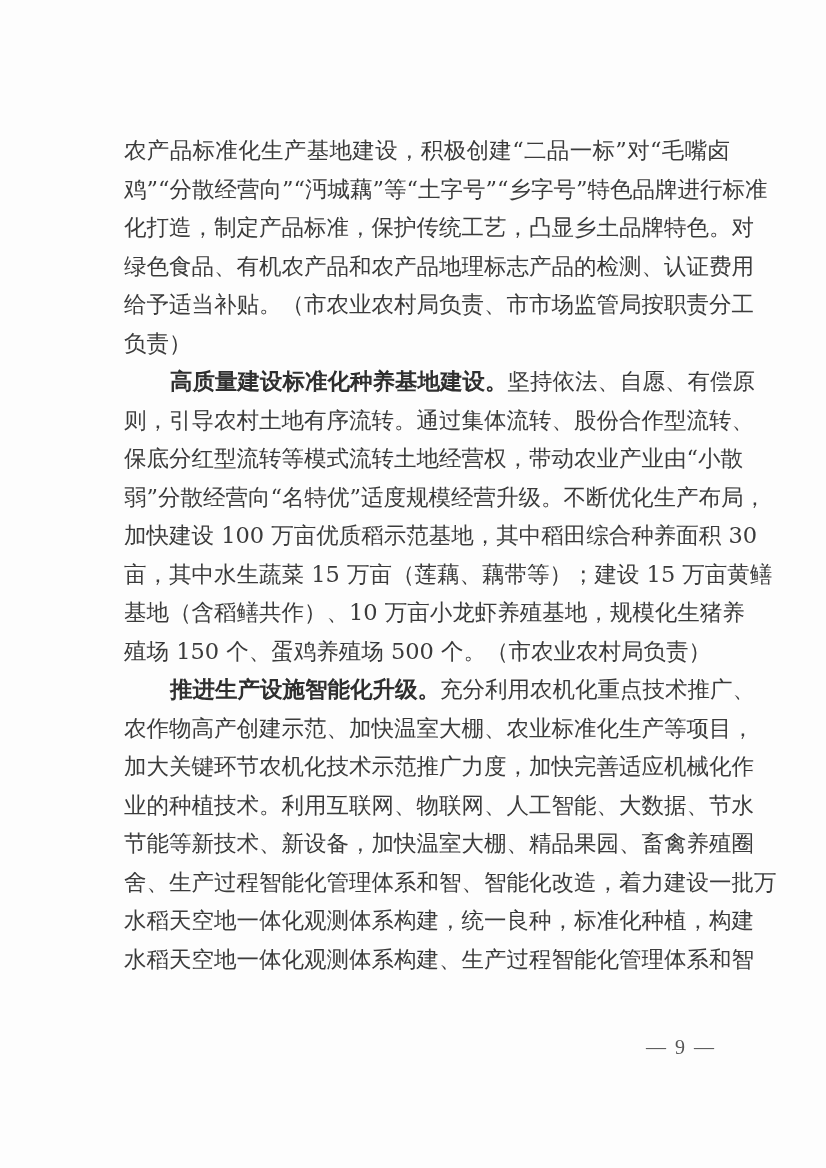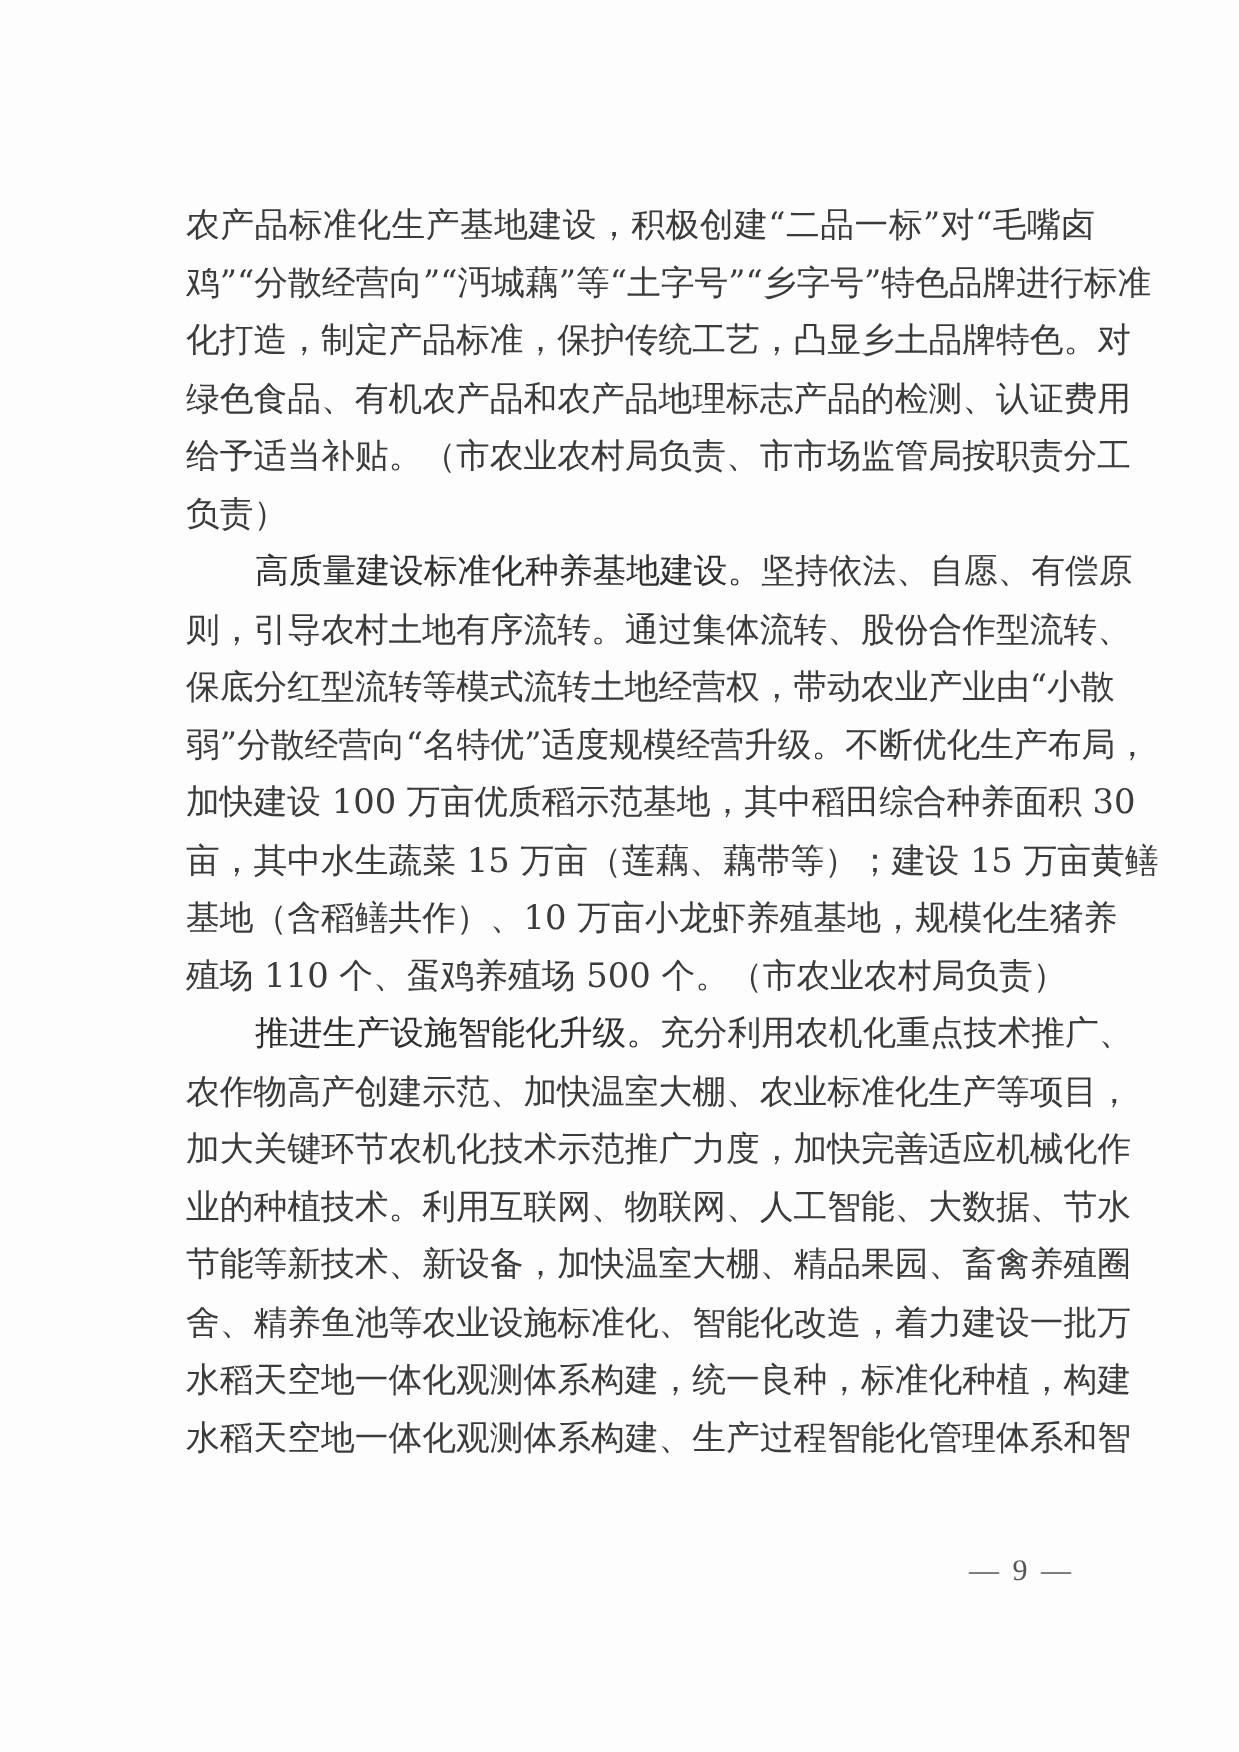--- a/index.html
+++ b/index.html
@@ -12,21 +12,21 @@
   .body-text {
     position: absolute; left: 124px; top: 131px; width: 606px;
   }
   .line {
     height: 38.5px; line-height: 38.5px; font-size: 22.5px;
     white-space: nowrap; text-align: justify; text-align-last: justify;
     letter-spacing: 0;
   }
   .line.last { text-align-last: left; }
   .line.indent { padding-left: 46px; }
-  .bold { font-weight: normal; color: #2f2f2f; }
+  .bold { font-weight: bold; color: #2f2f2f; }
   .page-number {
     position: absolute; left: 646px; top: 1036px; font-size: 20px; color: #555;
     font-family: "Liberation Serif", serif; letter-spacing: 2px;
   }
 </style>
 </head>
 <body>
 
 <div class="page">
   <div class="body-text">
@@ -38,26 +38,26 @@
     <div class="line">给予适当补贴。（市农业农村局负责、市市场监管局按职责分工</div>
     <div class="line last">负责）</div>
 
     <div class="line indent"><span class="bold">高质量建设标准化种养基地建设。</span><span>坚持依法、自愿、有偿原</span></div>
     <div class="line">则，引导农村土地有序流转。通过集体流转、股份合作型流转、</div>
     <div class="line">保底分红型流转等模式流转土地经营权，带动农业产业由“小散</div>
     <div class="line">弱”分散经营向“名特优”适度规模经营升级。不断优化生产布局，</div>
     <div class="line">加快建设 100 万亩优质稻示范基地，其中稻田综合种养面积 30</div>
     <div class="line">亩，其中水生蔬菜 15 万亩（莲藕、藕带等）；建设 15 万亩黄鳝</div>
     <div class="line">基地（含稻鳝共作）、10 万亩小龙虾养殖基地，规模化生猪养</div>
-    <div class="line last">殖场 110 个、蛋鸡养殖场 500 个。（市农业农村局负责）</div>
+    <div class="line last">殖场 150 个、蛋鸡养殖场 500 个。（市农业农村局负责）</div>
 
     <div class="line indent"><span class="bold">推进生产设施智能化升级。</span><span>充分利用农机化重点技术推广、</span></div>
     <div class="line">农作物高产创建示范、加快温室大棚、农业标准化生产等项目，</div>
     <div class="line">加大关键环节农机化技术示范推广力度，加快完善适应机械化作</div>
     <div class="line">业的种植技术。利用互联网、物联网、人工智能、大数据、节水</div>
     <div class="line">节能等新技术、新设备，加快温室大棚、精品果园、畜禽养殖圈</div>
-    <div class="line">舍、精养鱼池等农业设施标准化、智能化改造，着力建设一批万</div>
+    <div class="line">舍、生产过程智能化管理体系和智、智能化改造，着力建设一批万</div>
     <div class="line">水稻天空地一体化观测体系构建，统一良种，标准化种植，构建</div>
     <div class="line">水稻天空地一体化观测体系构建、生产过程智能化管理体系和智</div>
   </div>
 
   <div class="page-number">— 9 —</div>
 </div>
 
 </body></html>

